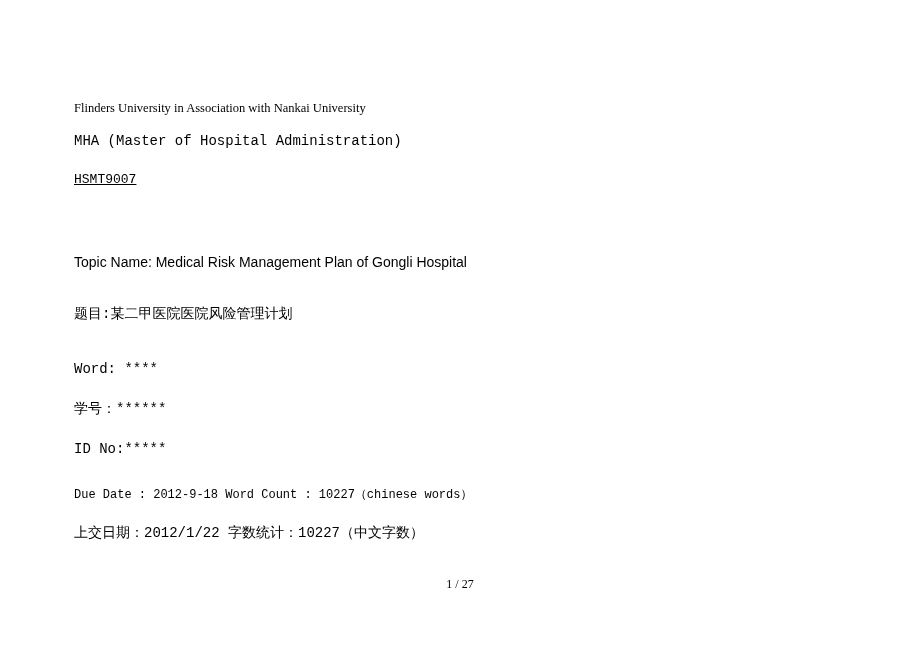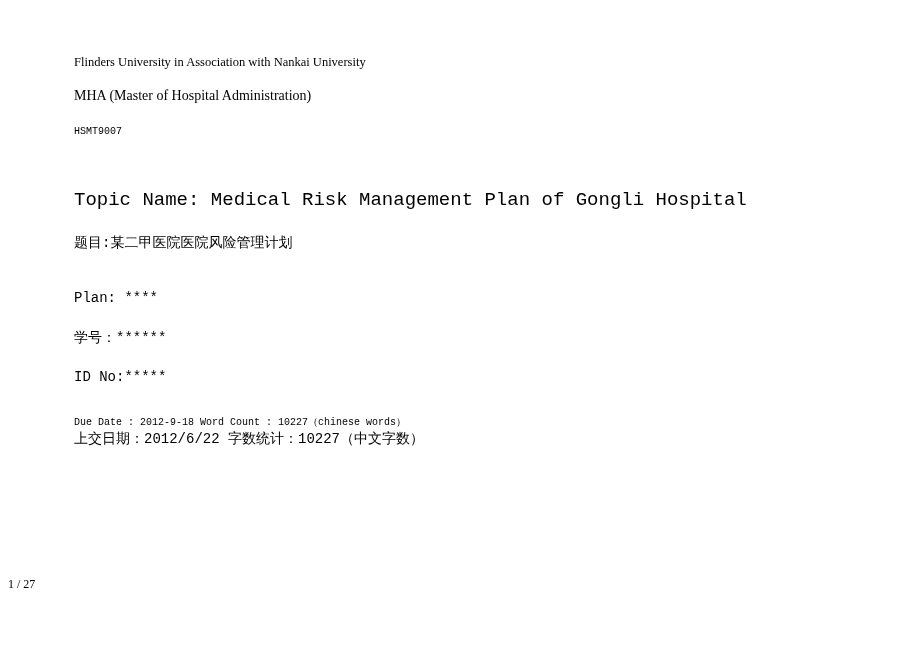--- a/index.html
+++ b/index.html
@@ -11,80 +11,82 @@
       background: #ffffff;
       width: 920px;
       height: 651px;
       position: relative;
       font-family: "Courier New", "SimSun", monospace;
       font-size: 14px;
       color: #000000;
       line-height: 1.4;
     }
     .page-container {
-      padding: 54px 74px 0 74px;
+      padding: 100px 74px 0 74px;
     }
     .header-line {
       font-family: "Times New Roman", serif;
       font-size: 12.5px;
       margin-bottom: 14px;
     }
     .mha-line {
-      font-family: Liberation Serif, serif;
+      font-family: Liberation Mono, monospace;
       font-size: 14px;
       margin-bottom: 20px;
     }
     .course-code {
       font-family: "Courier New", monospace;
-      font-size: 10px;
-      margin-bottom: 48px;
+      font-size: 13px;
+      margin-bottom: 64px;
+      text-decoration: underline;
     }
     .topic-line {
-      font-family: Liberation Mono, monospace;
-      font-size: 19px;
-      margin-bottom: 20px;
+      font-family: Liberation Sans, sans-serif;
+      font-size: 14px;
+      margin-bottom: 32px;
     }
     .cn-line {
       font-family: "SimSun", "Courier New", monospace;
       font-size: 14px;
       margin-bottom: 36px;
     }
     .field-line {
       font-family: "Courier New", "SimSun", monospace;
       font-size: 14px;
       margin-bottom: 20px;
     }
     .due-line {
       font-family: "Courier New", "SimSun", monospace;
-      font-size: 10px;
+      font-size: 12px;
+      margin-bottom: 20px;
       margin-top: 28px;
     }
     .page-number {
       position: absolute;
       bottom: 58px;
-      left: 8px;
+      left: 0;
       right: 0;
-      text-align: left;
+      text-align: center;
       font-family: "Times New Roman", "SimSun", serif;
       font-size: 12px;
     }
   </style>
 </head>
 <body>
 
 <div class="page-container">
   <div class="header-line">Flinders University in Association with Nankai University</div>
   <div class="mha-line">MHA (Master of Hospital Administration)</div>
   <div class="course-code">HSMT9007</div>
 
   <div class="topic-line">Topic Name: Medical Risk Management Plan of Gongli Hospital</div>
   <div class="cn-line">题目:某二甲医院医院风险管理计划</div>
 
-  <div class="field-line">Plan: ****</div>
+  <div class="field-line">Word: ****</div>
 
   <div class="field-line">学号：******</div>
   <div class="field-line">ID No:*****</div>
 
   <div class="due-line">Due Date : 2012-9-18      Word Count : 10227（chinese words）</div>
-  <div class="field-line">上交日期：2012/6/22      字数统计：10227（中文字数）</div>
+  <div class="field-line">上交日期：2012/1/22      字数统计：10227（中文字数）</div>
 </div>
 
 <div class="page-number">1 / 27</div>
 
 </body></html>

